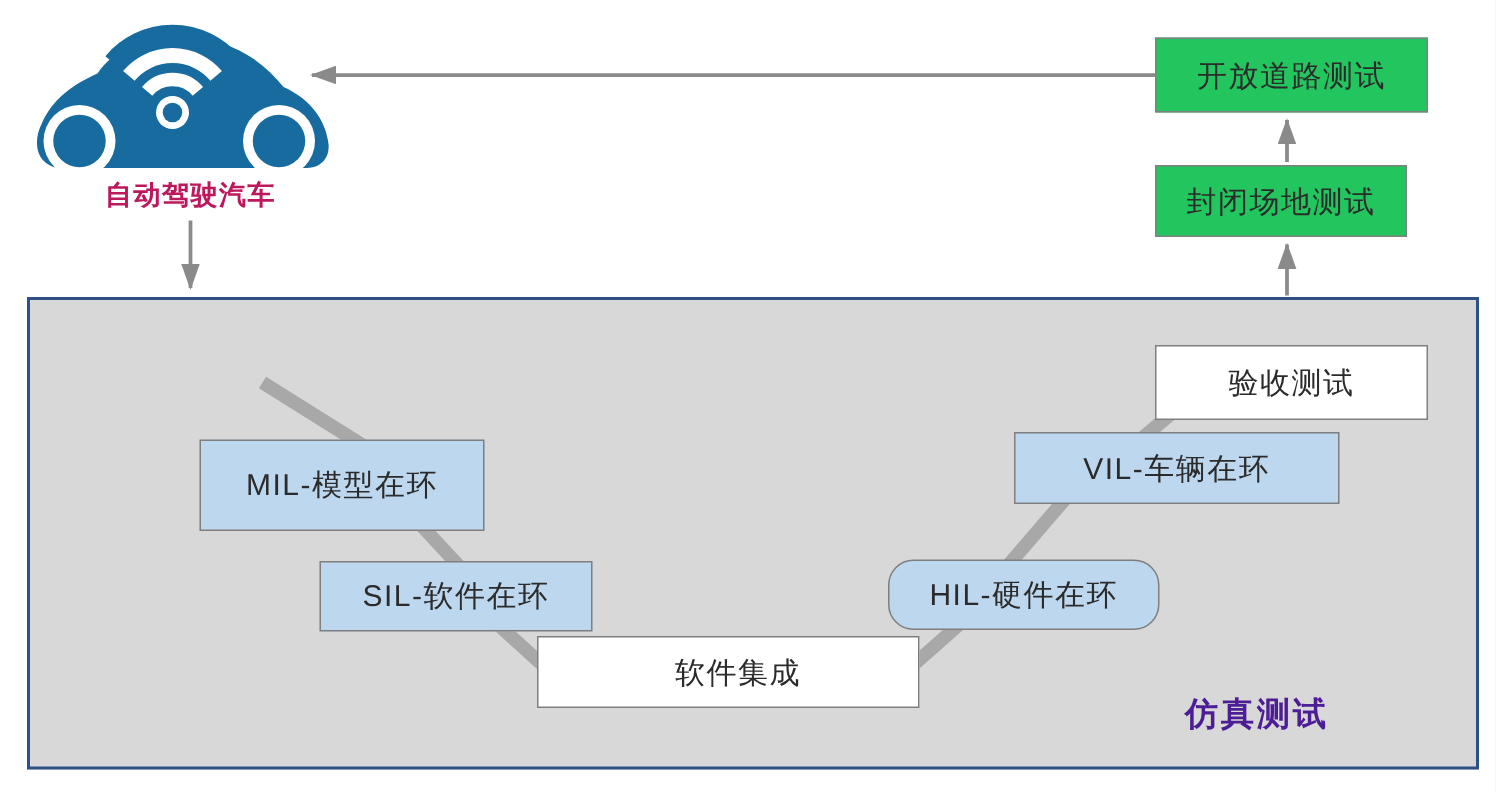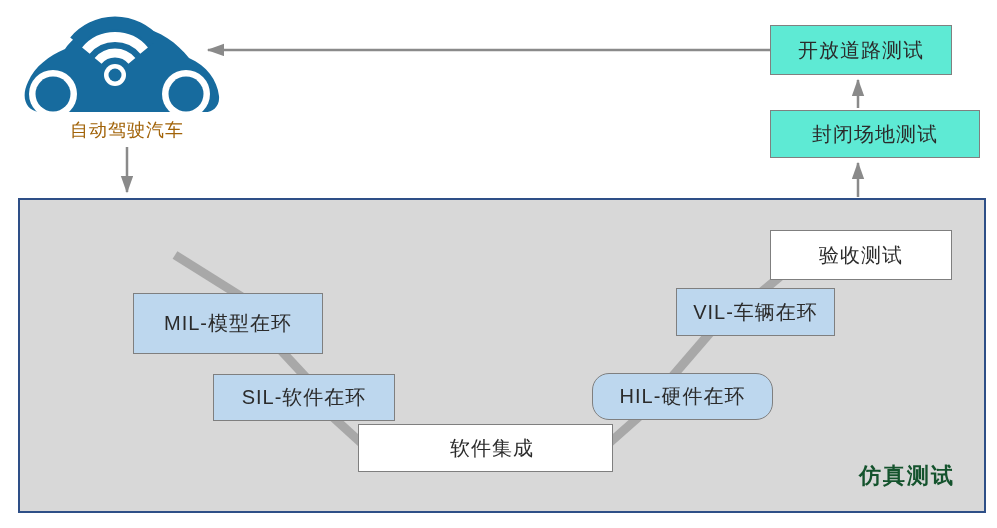--- a/index.html
+++ b/index.html
@@ -37,58 +37,58 @@
     display: flex;
     align-items: center;
     justify-content: center;
     font-size: 20px;
     color: #2B2B2B;
     letter-spacing: 1px;
     border: 1.5px solid #7F7F7F;
   }
   .node.plain { background: #FFFFFF; }
   .node.loop  { background: #BDD7EE; }
-  .node.test  { background: #5eead4; border-color: #808080; }
+  .node.test  { background: #22c55e; border-color: #808080; }
 
   .n-openroad   { left: 770px; top: 25px;  width: 182px; height: 50px; }
-  .n-closedsite { left: 770px; top: 110px; width: 210px; height: 48px; text-align: center; }
+  .n-closedsite { left: 770px; top: 110px; width: 168px; height: 48px; text-align: center; }
   .n-sysdef     { left: 63px;  top: 215px; width: 183px; height: 50px; }
   .n-mil        { left: 133px; top: 293px; width: 190px; height: 61px; }
   .n-sil        { left: 213px; top: 374px; width: 182px; height: 47px; }
   .n-swint      { left: 358px; top: 424px; width: 255px; height: 48px; padding-left: 13px; }
   .n-hil        { left: 592px; top: 373px; width: 181px; height: 47px; border-radius: 17px; }
-  .n-vil        { left: 676px; top: 288px; width: 159px; height: 48px; text-align: center; }
+  .n-vil        { left: 676px; top: 288px; width: 217px; height: 48px; text-align: center; }
   .n-accept     { left: 770px; top: 218px; width: 182px; height: 50px; margin-top: 12px; }
 
   
   .car-wrap {
     position: absolute;
     left: 23px; top: 12px;
     width: 206px; height: 130px;
   }
   .car-caption {
     position: absolute;
     left: 27px; top: 118px;
     width: 200px;
     text-align: center;
     font-size: 18px;
-    font-weight: normal;
-    color: #a16207;
+    font-weight: bold;
+    color: #be185d;
     letter-spacing: 1px;
   }
 
   
   .panel-label {
     position: absolute;
     left: 790px; top: 461px;
     width: 165px;
-    text-align: right;
+    text-align: left;
     font-size: 22px;
     font-weight: bold;
-    color: #14532d;
+    color: #4c1d95;
     letter-spacing: 2px;
   }
 
   
   .watermark {
     position: absolute;
     right: 3px; top: 499px;
     font-size: 15px;
     color: #C9CDD4;
     letter-spacing: 1px;

